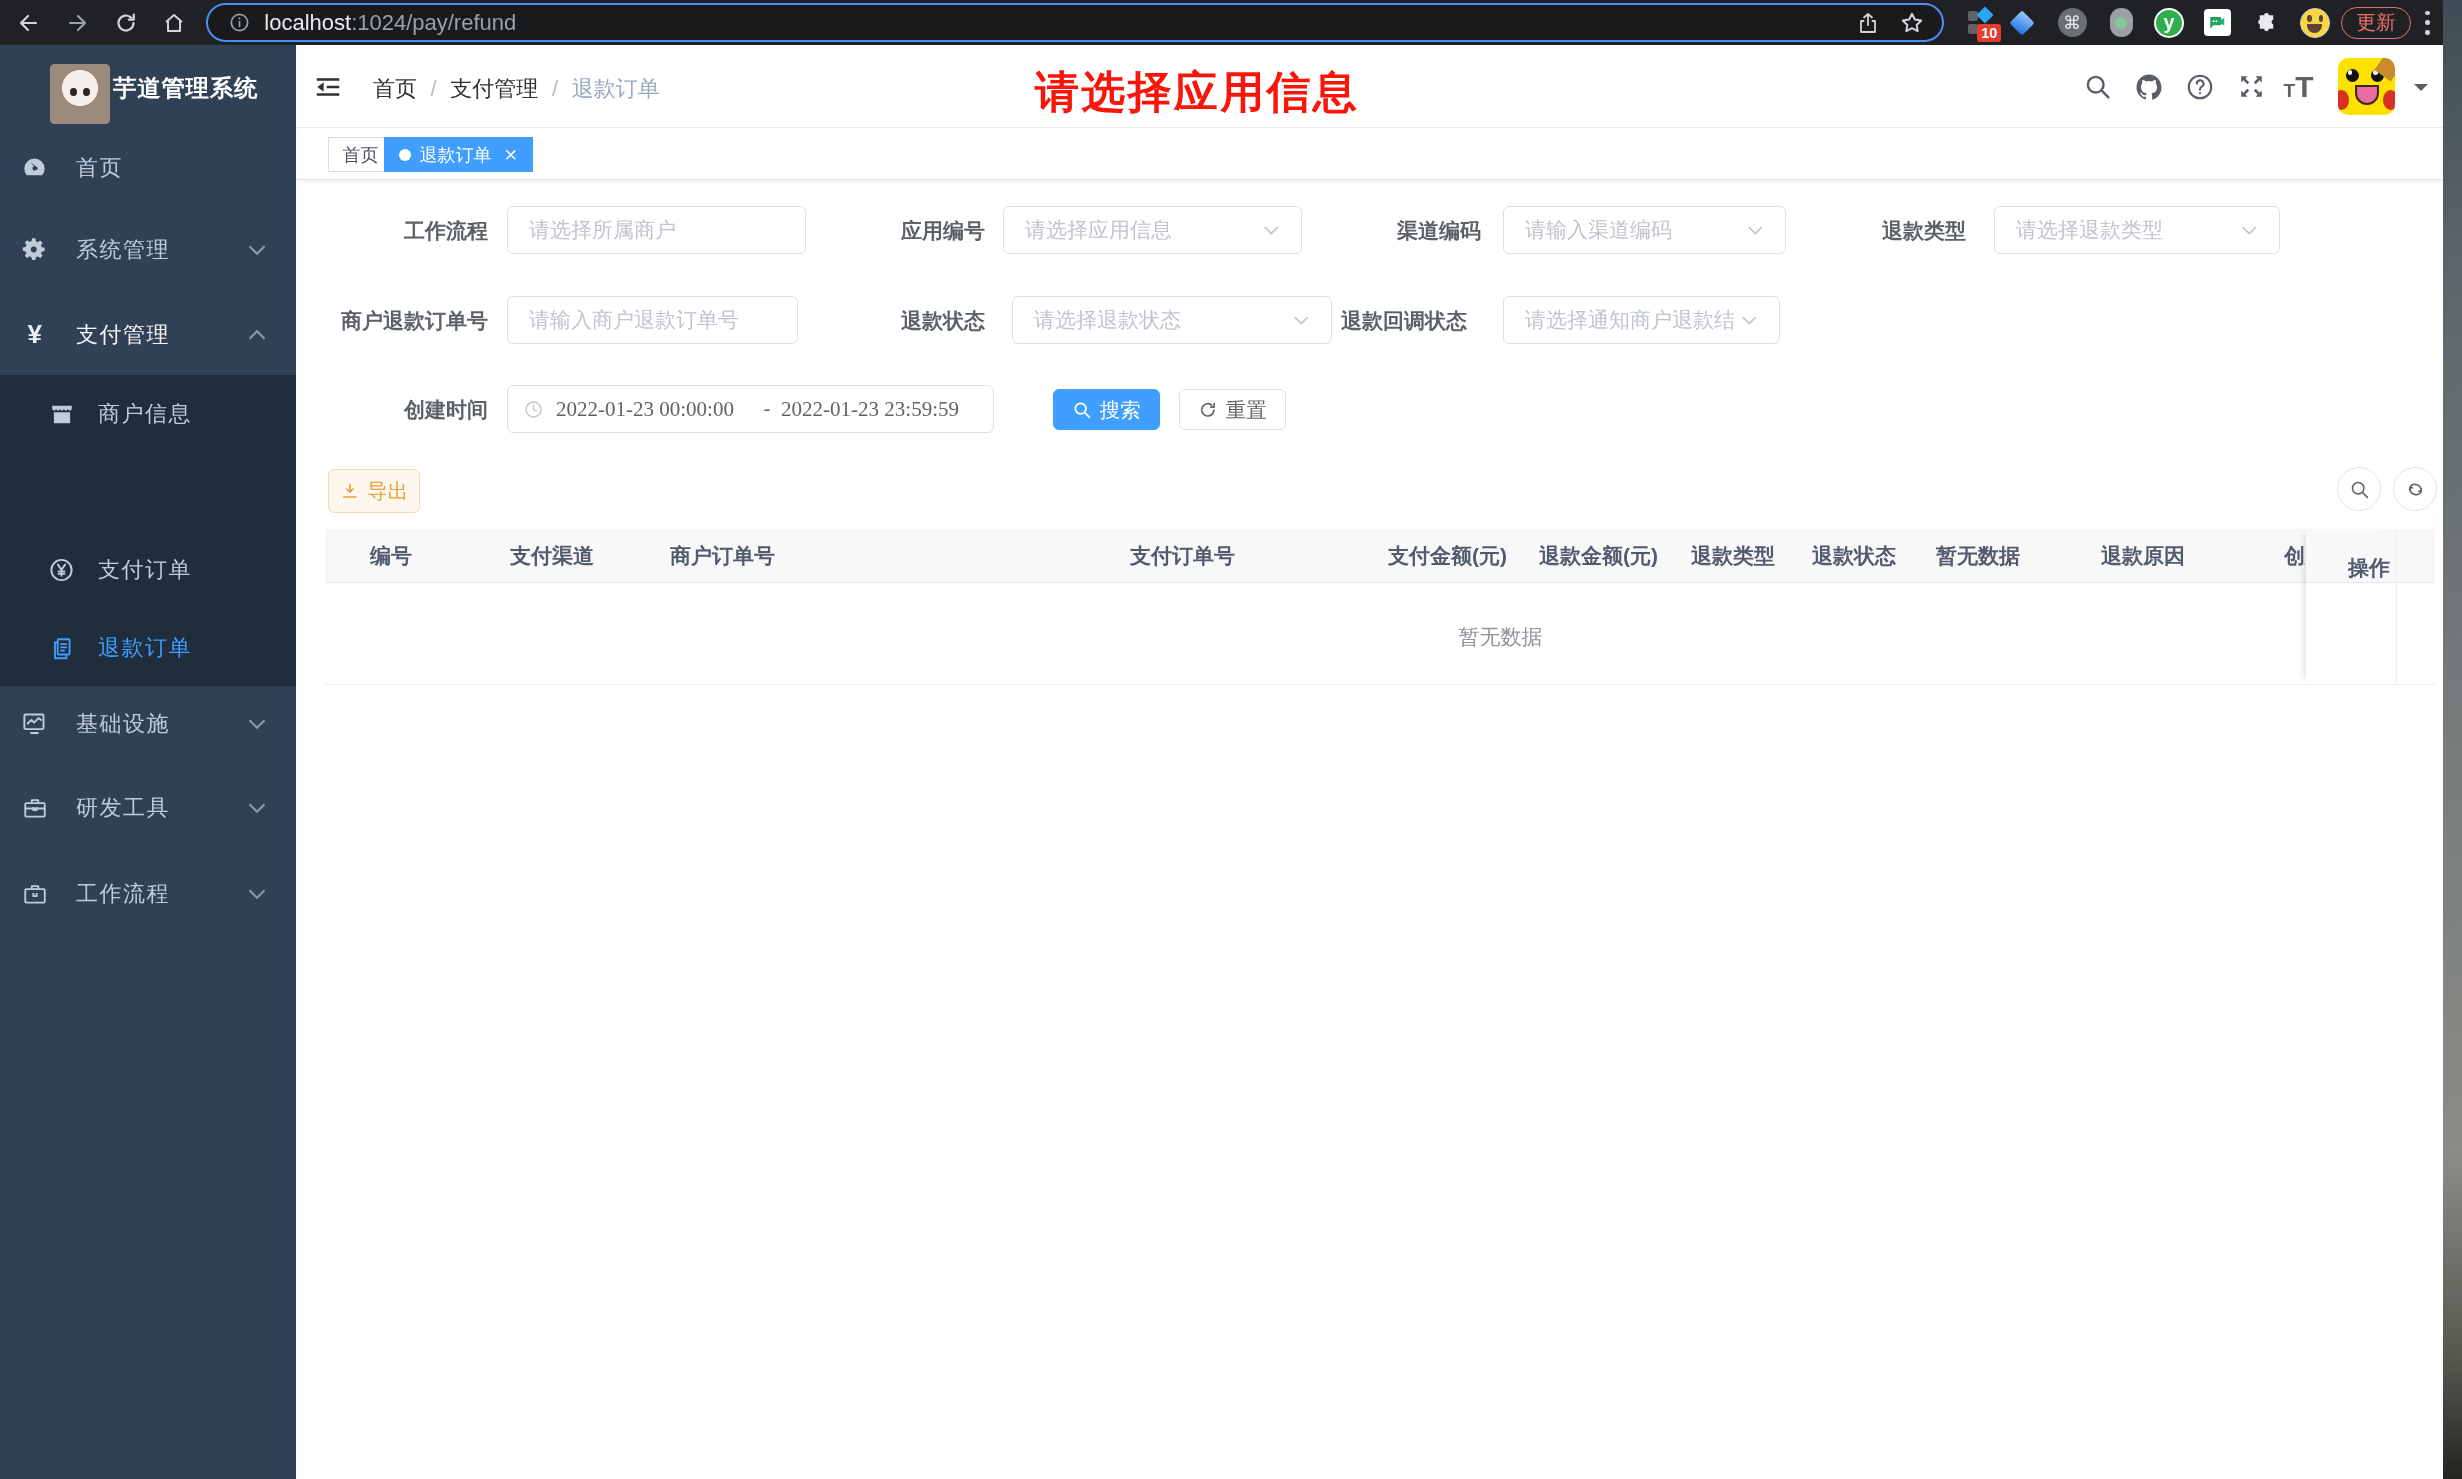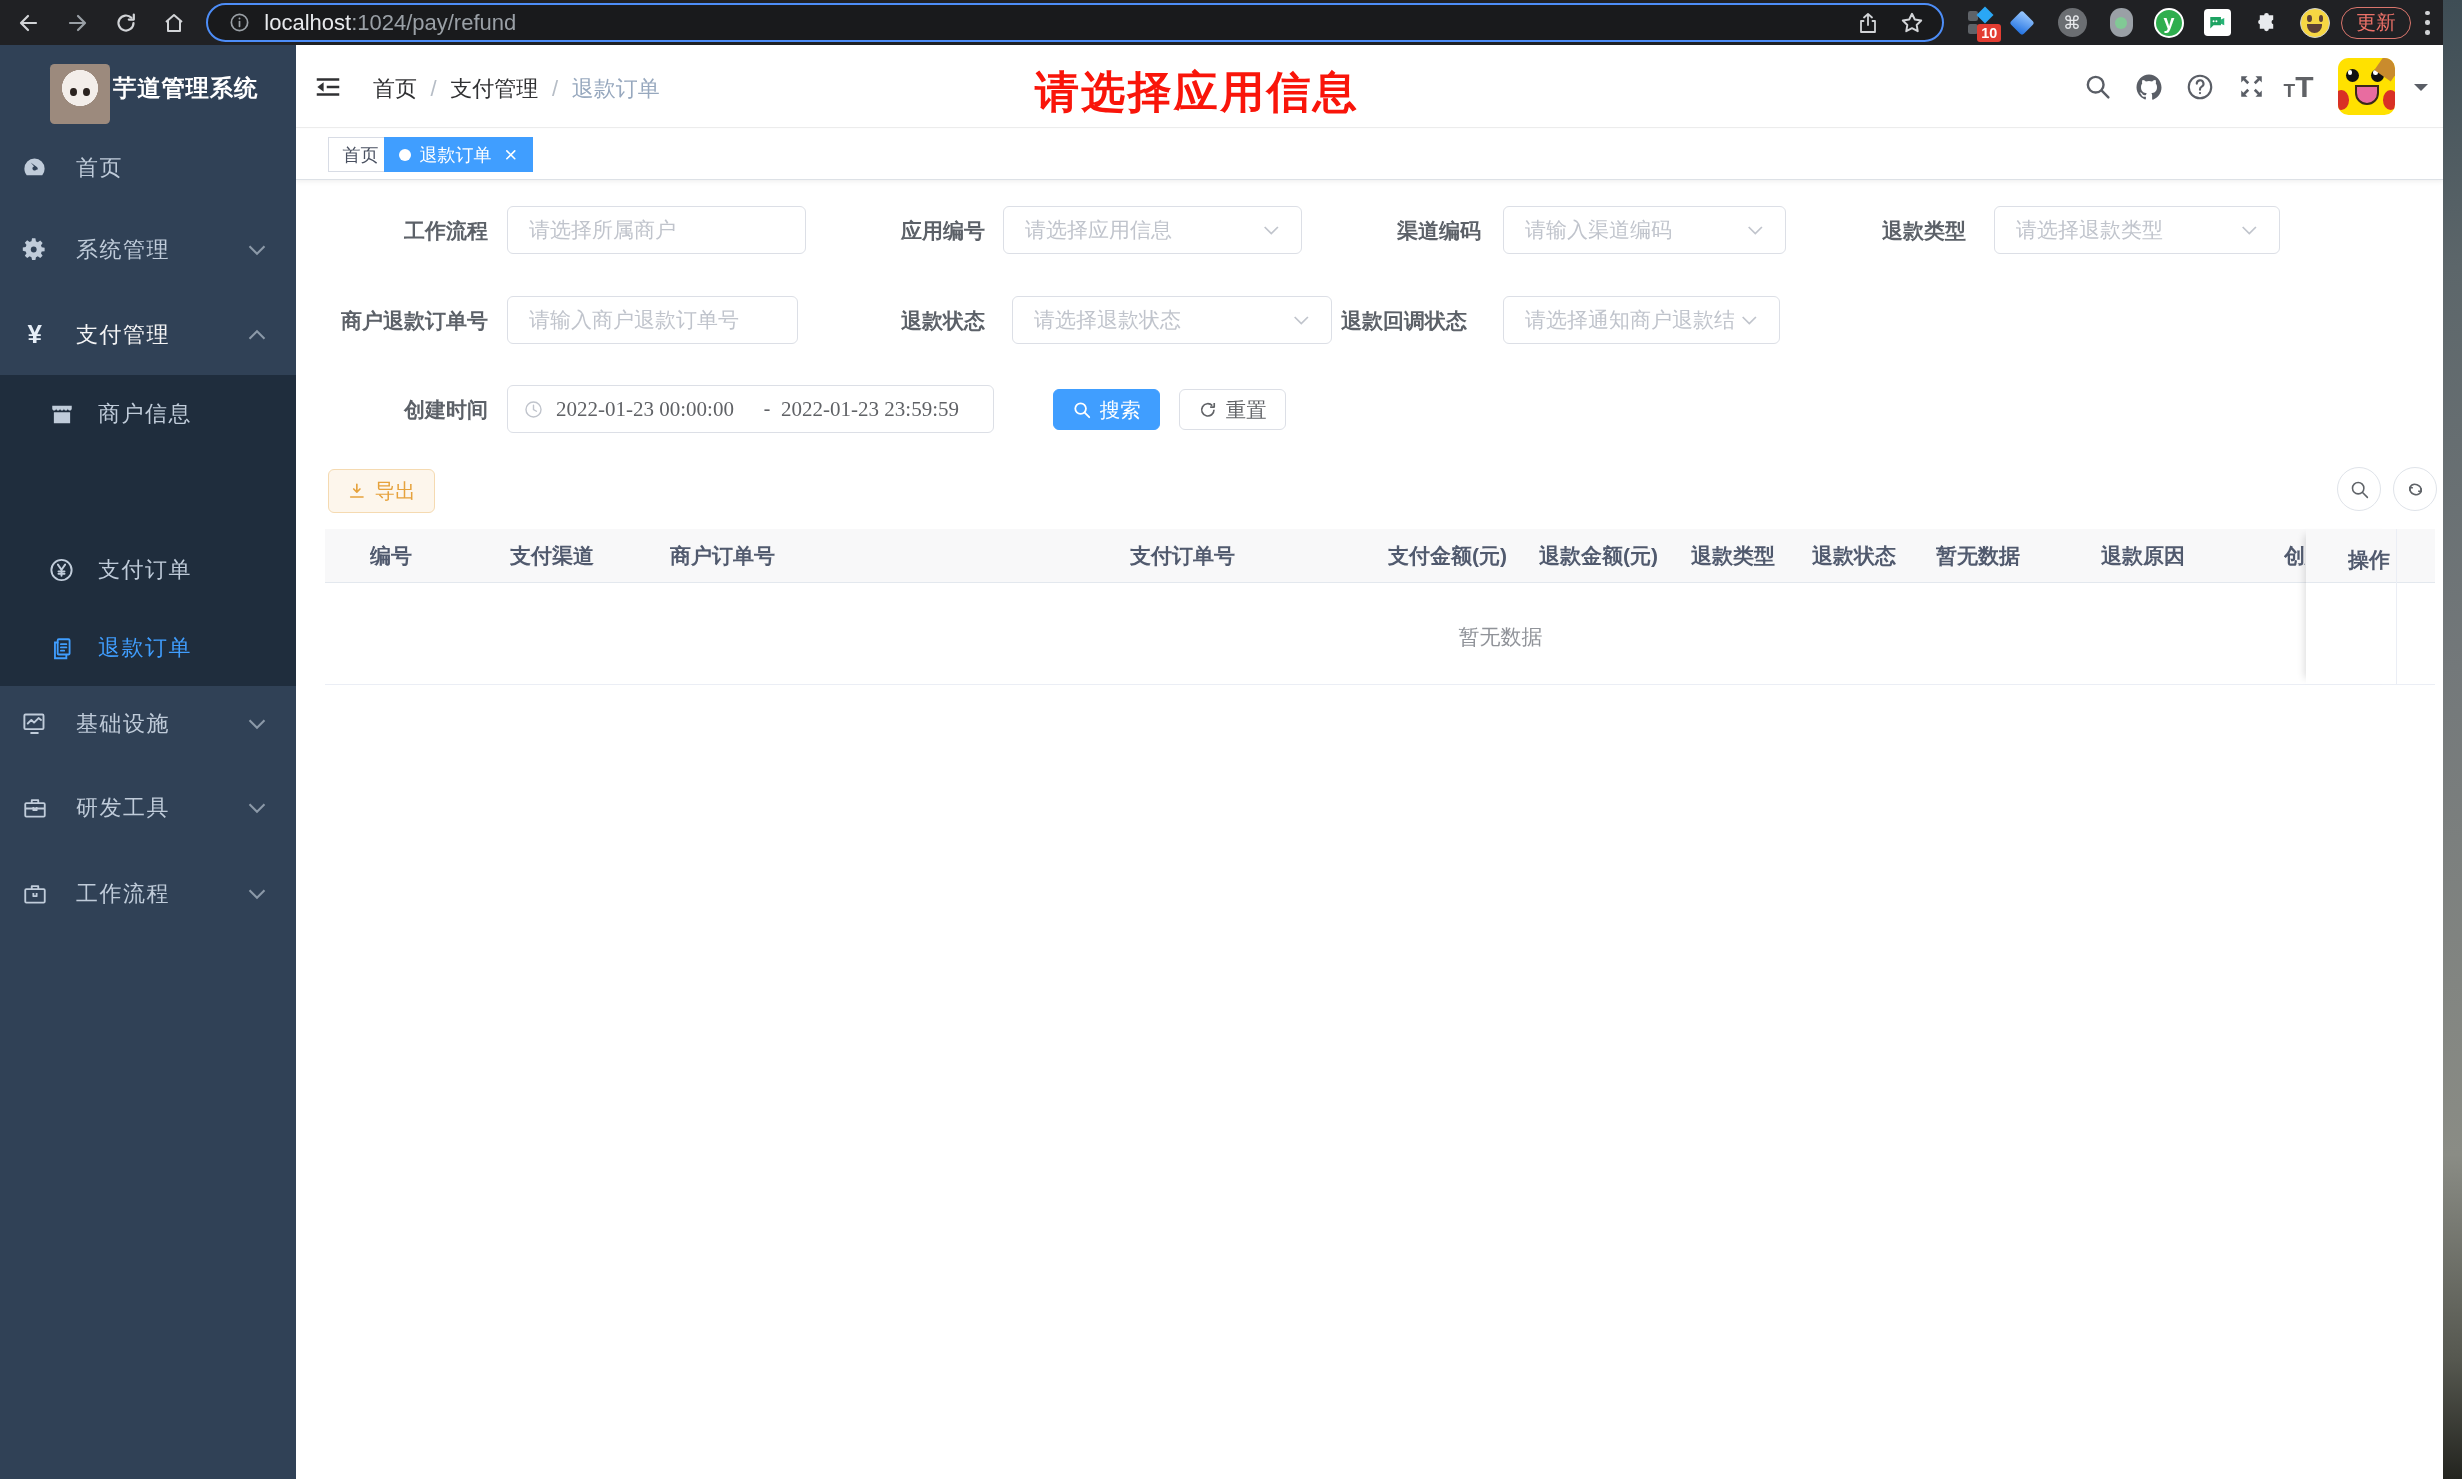--- a/index.html
+++ b/index.html
@@ -477,21 +477,21 @@
     <span>搜索</span>
   </div>
   <div class="btn btn-plain" style="left:883px;top:209px;width:107px">
     <svg width="19.7" height="19.7" viewBox="0 0 24 24" fill="none" stroke="currentColor" stroke-width="2">
         <path d="M19.5 12a7.5 7.5 0 1 1-2.1-5.2"></path>
         <path d="M19.8 3.6v5h-5" stroke-linejoin="round"></path>
       </svg>
     <span>重置</span>
   </div>
 
-  <div class="btn btn-warning" style="left:32px;top:289px;width:107px;height:44px">
+  <div class="btn btn-warning" style="left:32px;top:289px;width:92px;height:44px">
     <svg width="19.7" height="19.7" viewBox="0 0 24 24" fill="none" stroke="currentColor" stroke-width="2">
         <path d="M12 4v9.5m0 0l-3.8-3.8M12 13.5l3.8-3.8" stroke-linecap="round" stroke-linejoin="round"></path>
         <path d="M4.5 19.5h15" stroke-linecap="round"></path>
       </svg>
     <span>导出</span>
   </div>
   <div class="circle-btn" style="left:2041px;top:287px">
     <svg width="21" height="21" viewBox="0 0 24 24" fill="none" stroke="currentColor" stroke-width="1.8">
         <circle cx="10.5" cy="10.5" r="6.5"></circle>
         <path d="M15.5 15.5L21 21" stroke-linecap="round"></path>
@@ -513,20 +513,20 @@
   <span class="th" style="left:1243px">退款金额(元)</span>
   <span class="th" style="left:1395px">退款类型</span>
   <span class="th" style="left:1516px">退款状态</span>
   <span class="th" style="left:1640px">暂无数据</span>
   <span class="th" style="left:1805px">退款原因</span>
   <span class="th" style="left:1988px;width:21px">创建时间</span>
 
   <div class="tbody"></div>
   <div class="fixed-col">
     <div class="fc-head"></div>
-    <span class="th" style="left:42px;top:4px">操作</span>
+    <span class="th" style="left:42px;top:12px">操作</span>
   </div>
   <div class="gutter-line"></div>
   <div class="empty">暂无数据</div>
 </div>
 
 <div class="edge-strip"></div>
 
 
 </body></html>

